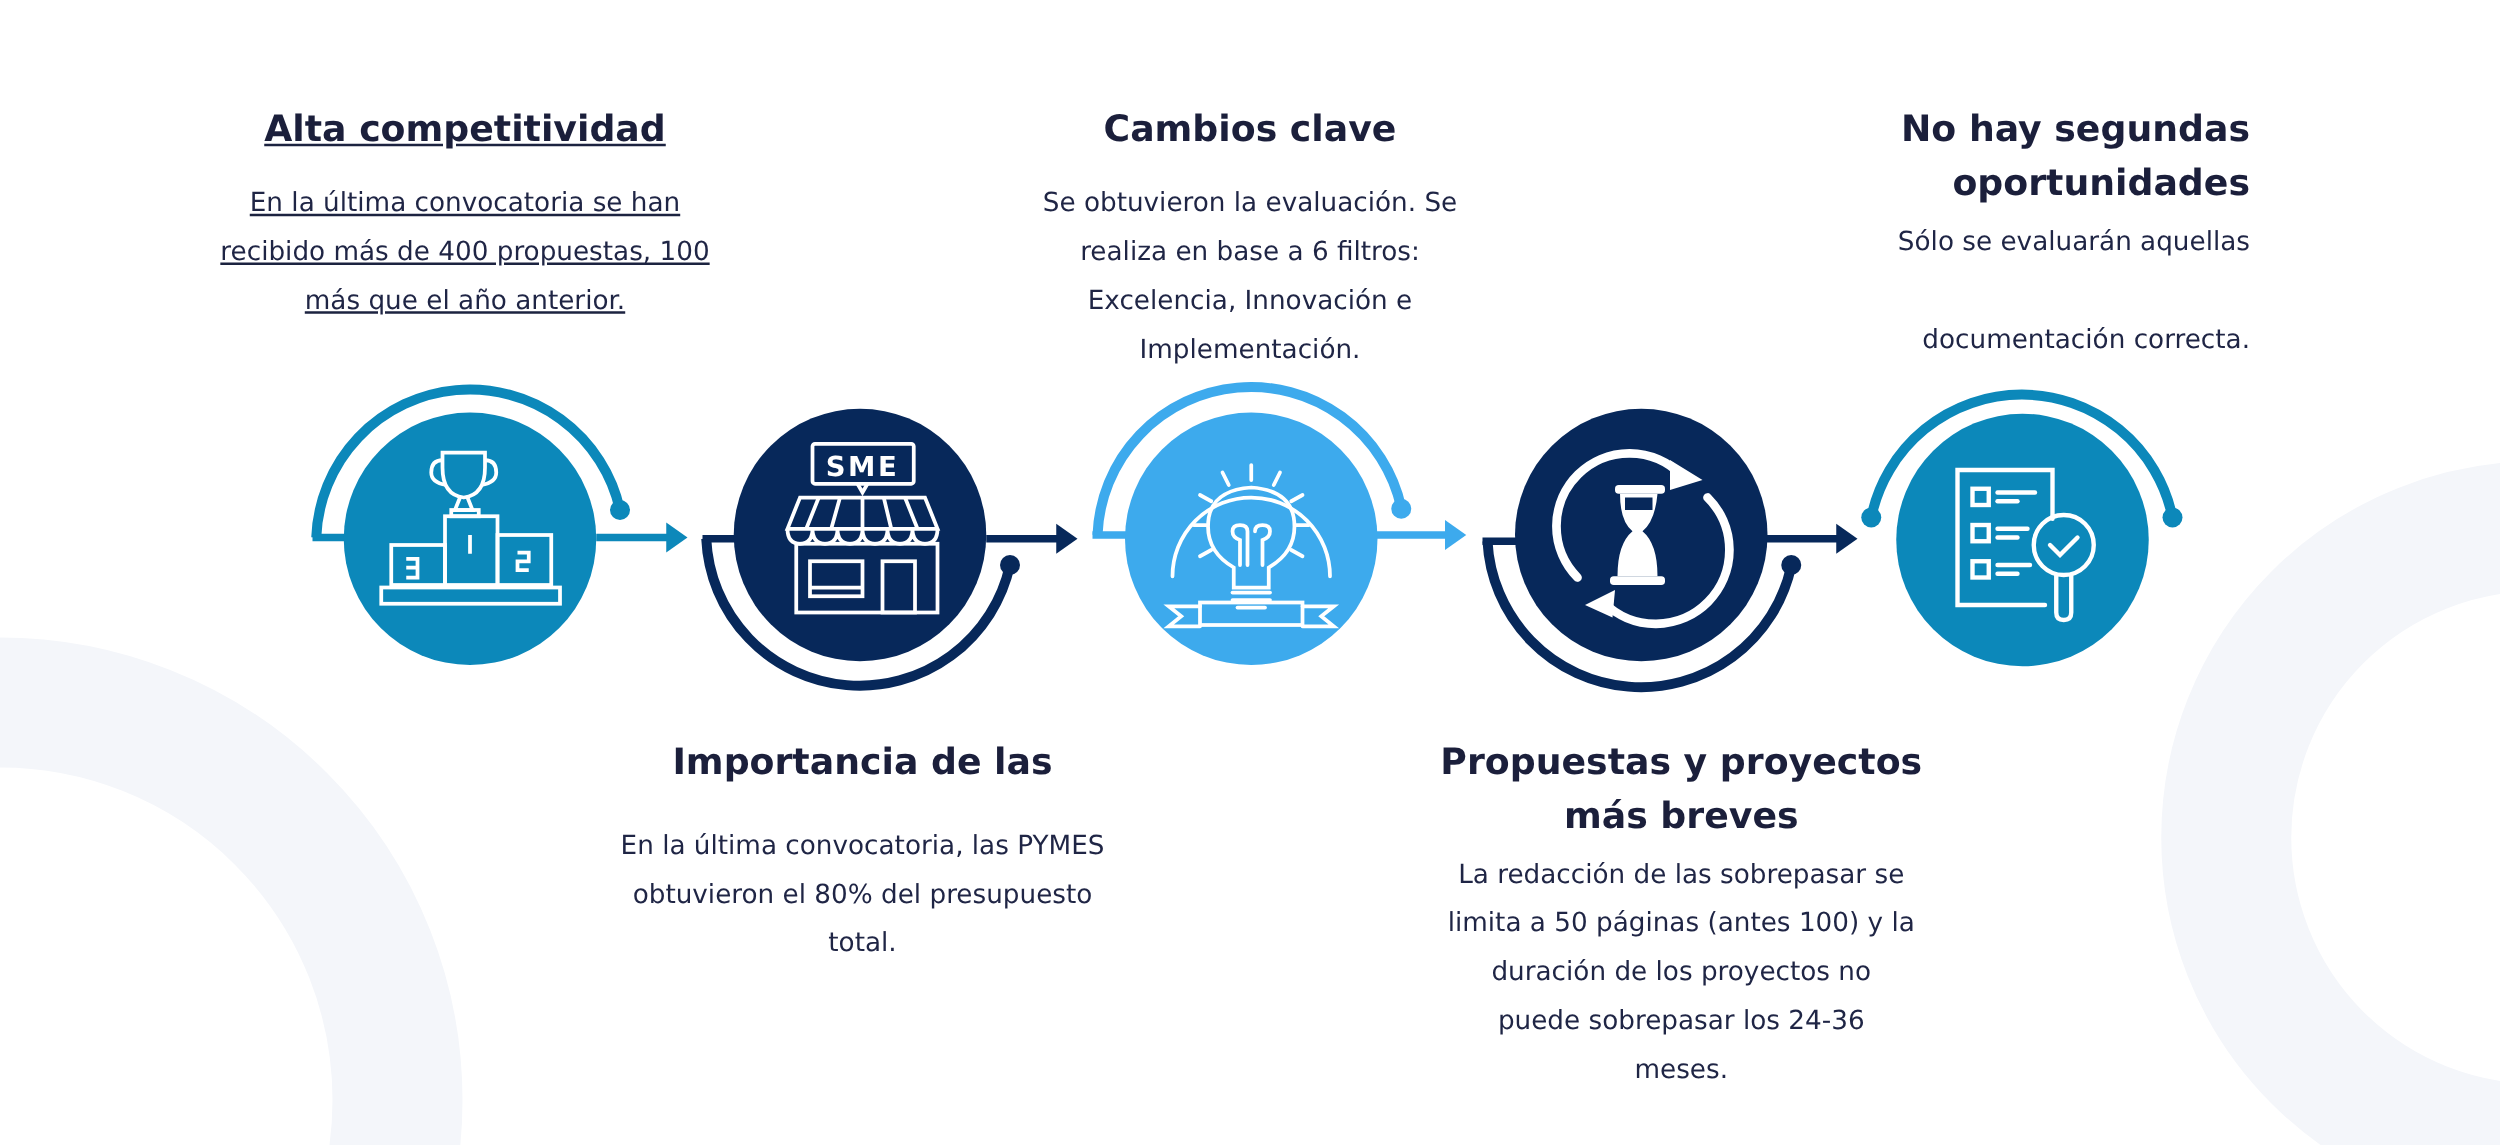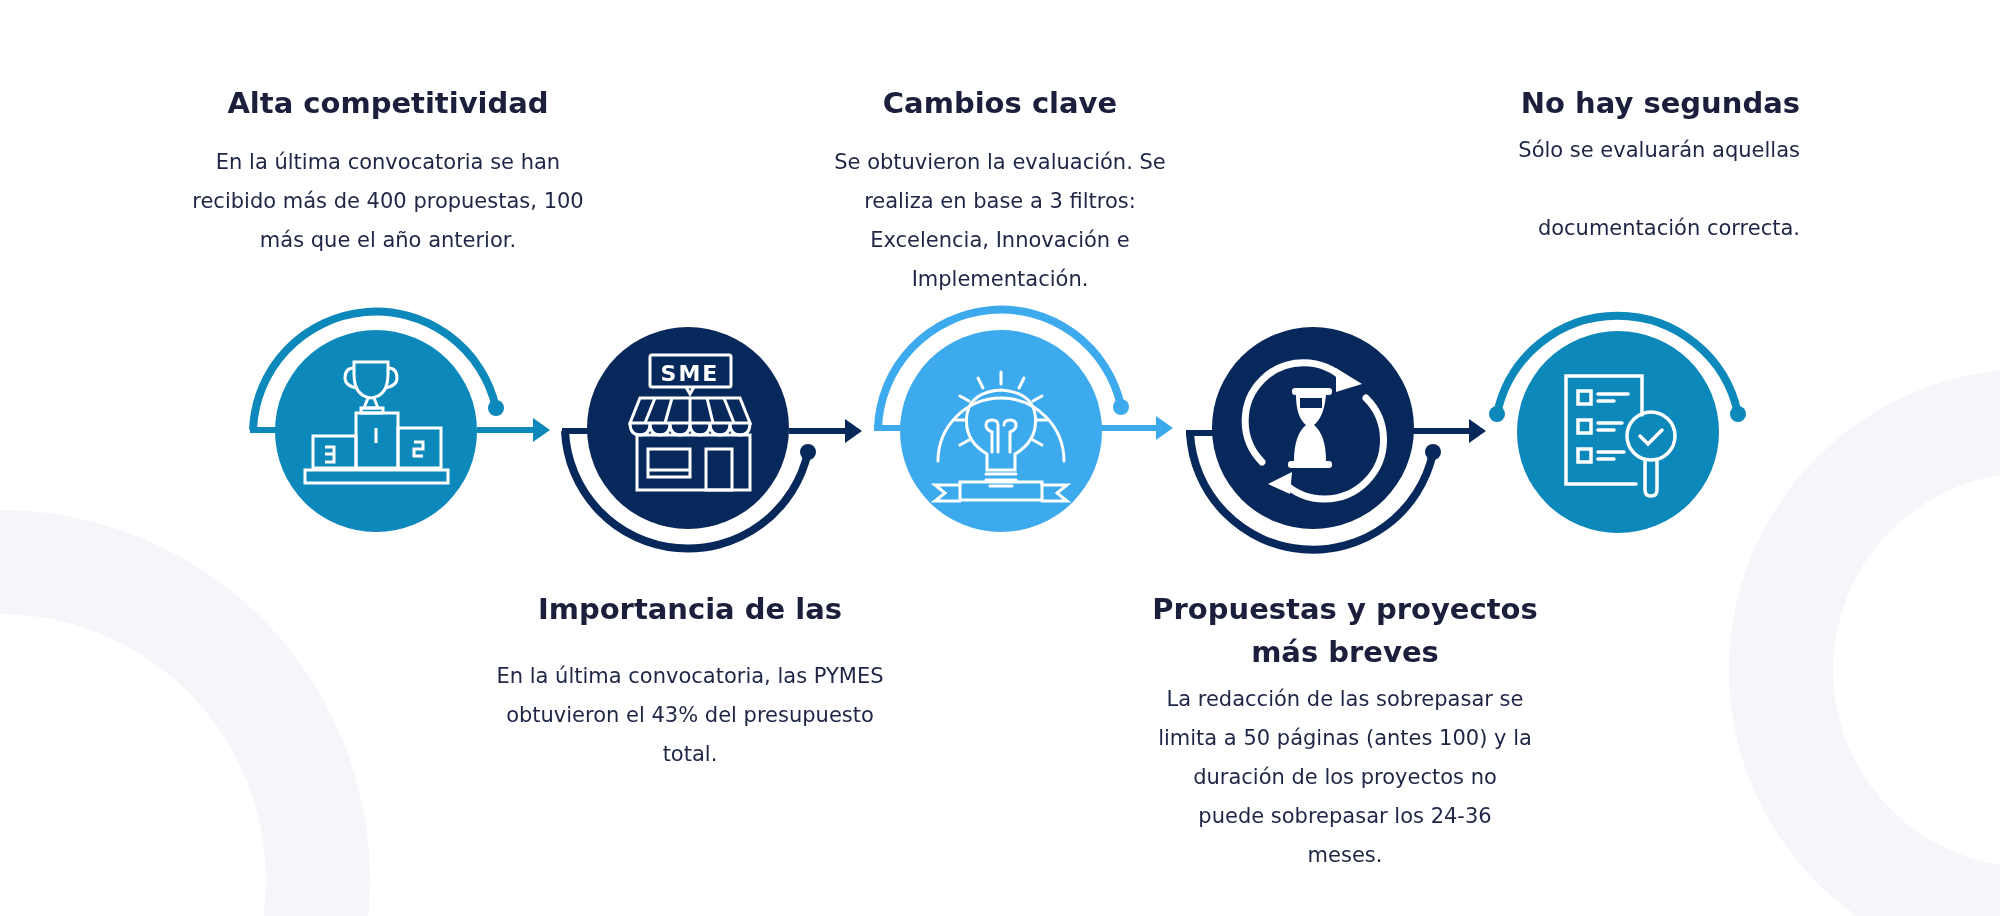--- a/index.html
+++ b/index.html
@@ -149,48 +149,48 @@
       <line x1="1598" y1="430" x2="1614" y2="430"></line>
       <line x1="1598" y1="452" x2="1624" y2="452"></line>
       <line x1="1598" y1="459" x2="1614" y2="459"></line>
       <circle cx="1651" cy="436" r="24"></circle>
       <path d="M1640 436 l8 8 l14 -14"></path>
       <path d="M1645 460 v30 q0 6 6 6 q6 0 6 -6 v-30"></path>
     </g>
   </g>
 </svg>
 
-<div class="block" style="left:128px; top:82px; width:520px;">
+<div class="block" style="left:112px; top:82px; width:520px;text-decoration:underline;">
   <h2 class="title">Alta competitividad</h2>
   <div style="height:18px"></div>
   <p class="desc">
     <span>En la última convocatoria se han</span><br>
     <span>recibido más de 400 propuestas, 100</span><br>
     <span>más que el año anterior.</span>
   </p>
 </div>
 
 <div class="block" style="left:430px; top:588px; width:520px;">
   <h2 class="title">
     <span>Importancia de las</span><br>
   </h2>
   <div style="height:26px"></div>
   <p class="desc">
     <span>En la última convocatoria, las PYMES</span><br>
-    <span>obtuvieron el 43% del presupuesto</span><br>
+    <span>obtuvieron el 80% del presupuesto</span><br>
     <span>total.</span>
   </p>
 </div>
 
 <div class="block" style="left:760px; top:82px; width:480px;">
   <h2 class="title">Cambios clave</h2>
   <div style="height:18px"></div>
   <p class="desc">
     <span>Se obtuvieron la evaluación. Se</span><br>
-    <span>realiza en base a 3 filtros:</span><br>
+    <span>realiza en base a 6 filtros:</span><br>
     <span>Excelencia, Innovación e</span><br>
     <span>Implementación.</span>
   </p>
 </div>
 
 <div class="block" style="left:1090px; top:588px; width:510px;">
   <h2 class="title">
     <span>Propuestas y proyectos</span><br>
     <span>más breves</span>
   </h2>
@@ -200,20 +200,21 @@
     <span>limita a 50 páginas (antes 100) y la</span><br>
     <span>duración de los proyectos no</span><br>
     <span>puede sobrepasar los 24-36</span><br>
     <span>meses.</span>
   </p>
 </div>
 
 <div class="block" style="left:1280px; top:82px; width:520px;text-align:right;">
   <h2 class="title">
     <span>No hay segundas</span><br>
+    <span>oportunidades</span>
   </h2>
   <div style="height:6px"></div>
   <p class="desc">
     <span>Sólo se evaluarán aquellas</span><br>
     <br>
     <span>documentación correcta.</span>
   </p>
 </div>
 
 </body></html>

